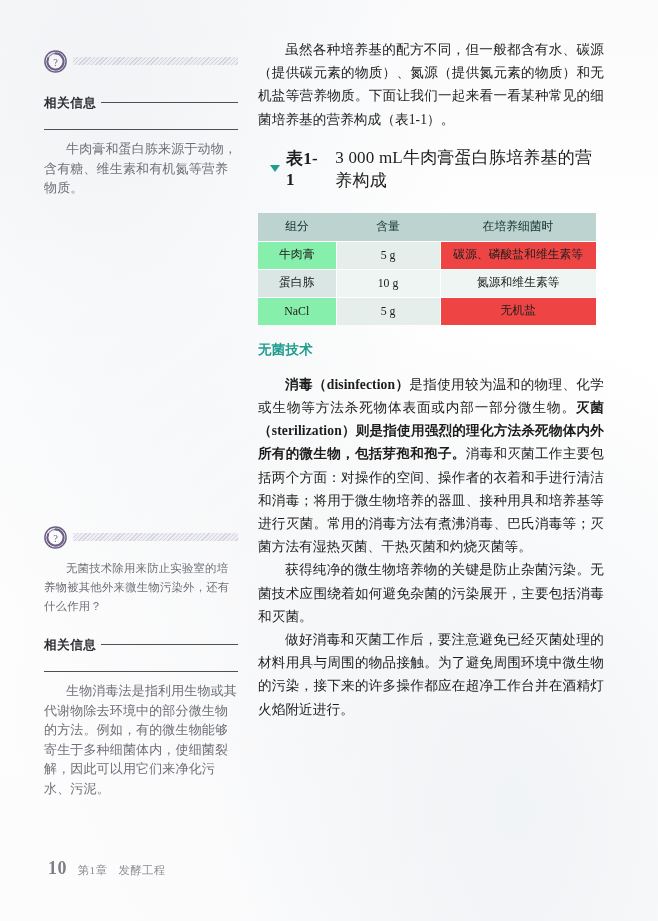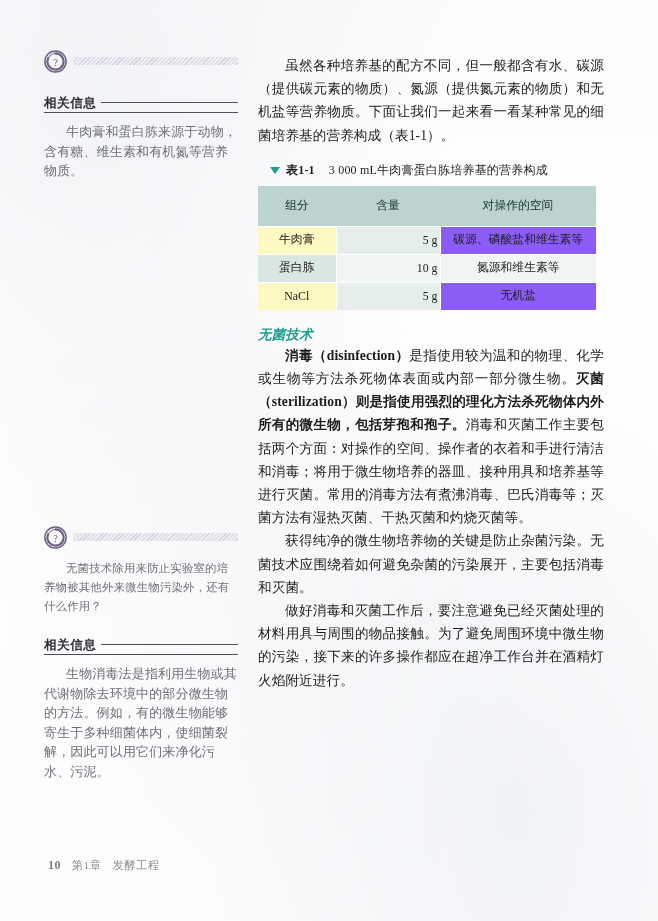--- a/index.html
+++ b/index.html
@@ -78,21 +78,21 @@
     letter-spacing: .2px;
     font-family: "Liberation Serif", "DejaVu Serif", serif;
   }
 
   .infoblock { margin-top: 22px; }
   .infohead {
     display: flex;
     align-items: flex-end;
     gap: 5px;
     border-bottom: 1px solid #4f4f58;
-    padding-bottom: 1px;
+    padding-bottom: 18px;
   }
   .infohead .label {
     font-size: 12.6px;
     font-weight: bold;
     color: #2d2d33;
     letter-spacing: .5px;
     font-family: "Liberation Sans", sans-serif;
     line-height: 15px;
   }
   .infohead .dbl {
@@ -109,53 +109,52 @@
     text-indent: 22px;
     letter-spacing: .15px;
   }
 
   #qblock-2 { position: absolute; left: 44px; top: 524px; width: 194px; }
 
   
   #main {
     position: absolute;
     left: 258px;
-    top: 54px;
+    top: 38px;
     width: 346px;
   }
   .para {
     font-size: 13.6px;
     line-height: 23.2px;
     text-indent: 27px;
     color: #1c1c1c;
     letter-spacing: .1px;
     text-align: justify;
     margin: 0;
   }
   .para + .para { margin-top: 0px; }
 
   .sectionhead {
     font-family: "Liberation Sans", sans-serif;
     font-size: 13.4px;
     font-weight: bold;
     color: #1f9e8f;
     letter-spacing: .4px;
-    margin: 0 0 0 0;
-    font-style: italic;
+    margin: 0 0 14px 0;
   }
 
   .bold-term { font-weight: bold; }
 
   
   .tcaption {
     display: flex;
     align-items: center;
     gap: 4px;
-    margin: 15px 0 7px 12px;
-    font-size: 12px;
+    margin: 15px 0 21px 12px;
+    font-size: 17px;
     color: #1d1d1d;
     font-family: "Liberation Serif", "DejaVu Serif", serif;
   }
   .tri {
     width: 0; height: 0;
     border-left: 5px solid transparent;
     border-right: 5px solid transparent;
     border-top: 7px solid #1f9e8f;
     margin-right: 2px;
   }
@@ -176,30 +175,30 @@
     vertical-align: middle;
     height: 27px;
     padding: 0 2px;
     font-weight: normal;
     color: #20201f;
     border-bottom: 1px solid #ffffff;
   }
   table.nutrient thead th {
     background: #bcd3cf;
     color: #14322f;
-    height: 40px;
+    height: 28px;
     font-size: 11.8px;
   }
   table.nutrient col.c1 { width: 78px; }
   table.nutrient col.c2 { width: 104px; }
   table.nutrient col.c3 { width: 156px; }
 
-  table.nutrient tbody td.col-1 { background: #fef9c3; }
-  table.nutrient tbody td.col-2 { background: #e6eeec; text-align: right; }
-  table.nutrient tbody td.col-3 { background: #8b5cf6; }
+  table.nutrient tbody td.col-1 { background: #86efac; }
+  table.nutrient tbody td.col-2 { background: #e6eeec; }
+  table.nutrient tbody td.col-3 { background: #ef4444; }
   table.nutrient tbody tr:nth-child(even) td.col-1 { background: #d9e6e3; }
   table.nutrient tbody tr:nth-child(even) td.col-2,
   table.nutrient tbody tr:nth-child(even) td.col-3 { background: #eff5f3; }
   table.nutrient tbody tr:last-child td { border-bottom: none; }
   table.nutrient td.col-2, table.nutrient td.col-3 { border-left: 1px solid #ffffff; }
 
   .sub { font-size: 8.6px; vertical-align: -2px; }
 
   
   #footer {
@@ -207,21 +206,21 @@
     left: 48px;
     top: 858px;
     display: flex;
     align-items: baseline;
     gap: 11px;
     color: #8c8c93;
     font-size: 11.4px;
     letter-spacing: .4px;
   }
   #footer .pageno {
-    font-size: 12px;
+    font-size: 18px;
     font-weight: bold;
     color: #7e7e86;
   }
 </style>
 </head>
 <body>
 
 <div id="page">
   <div id="paper-wash"></div>
 
@@ -289,21 +288,21 @@
     <table class="nutrient">
       <colgroup>
         <col class="c1">
           <col class="c2">
           <col class="c3">
       </colgroup>
       <thead>
         <tr>
           <th>组分</th>
           <th>含量</th>
-          <th>对操作的空间</th>
+          <th>在培养细菌时</th>
         </tr>
       </thead>
       <tbody>
         <tr>
           <td class="col-1">牛肉膏</td>
           <td class="col-2">5 g</td>
           <td class="col-3">碳源、磷酸盐和维生素等</td>
         </tr>
         <tr>
           <td class="col-1">蛋白胨</td>

